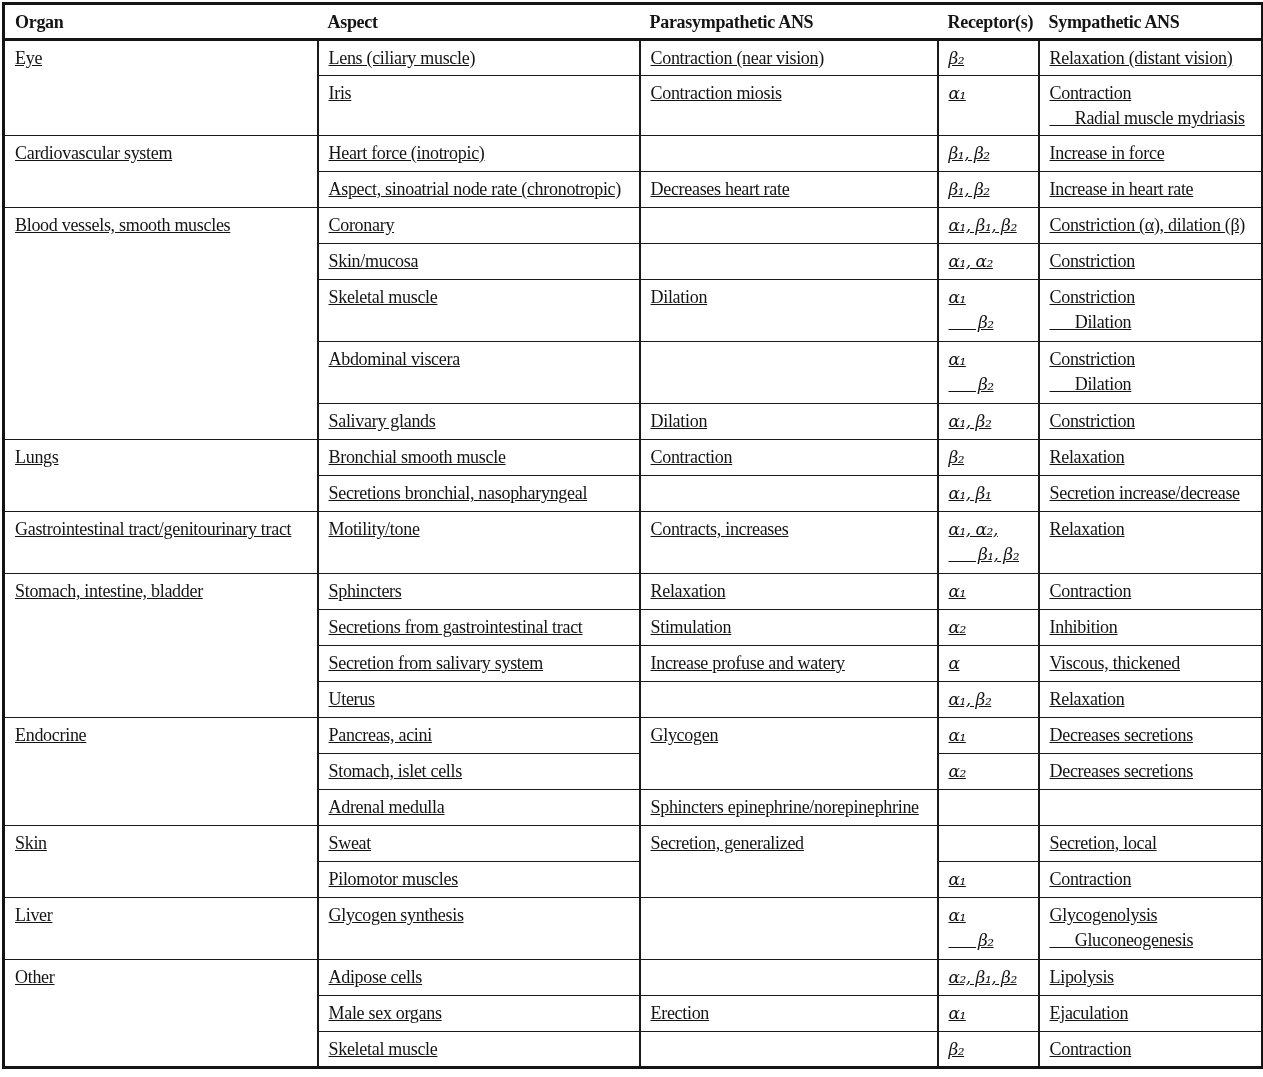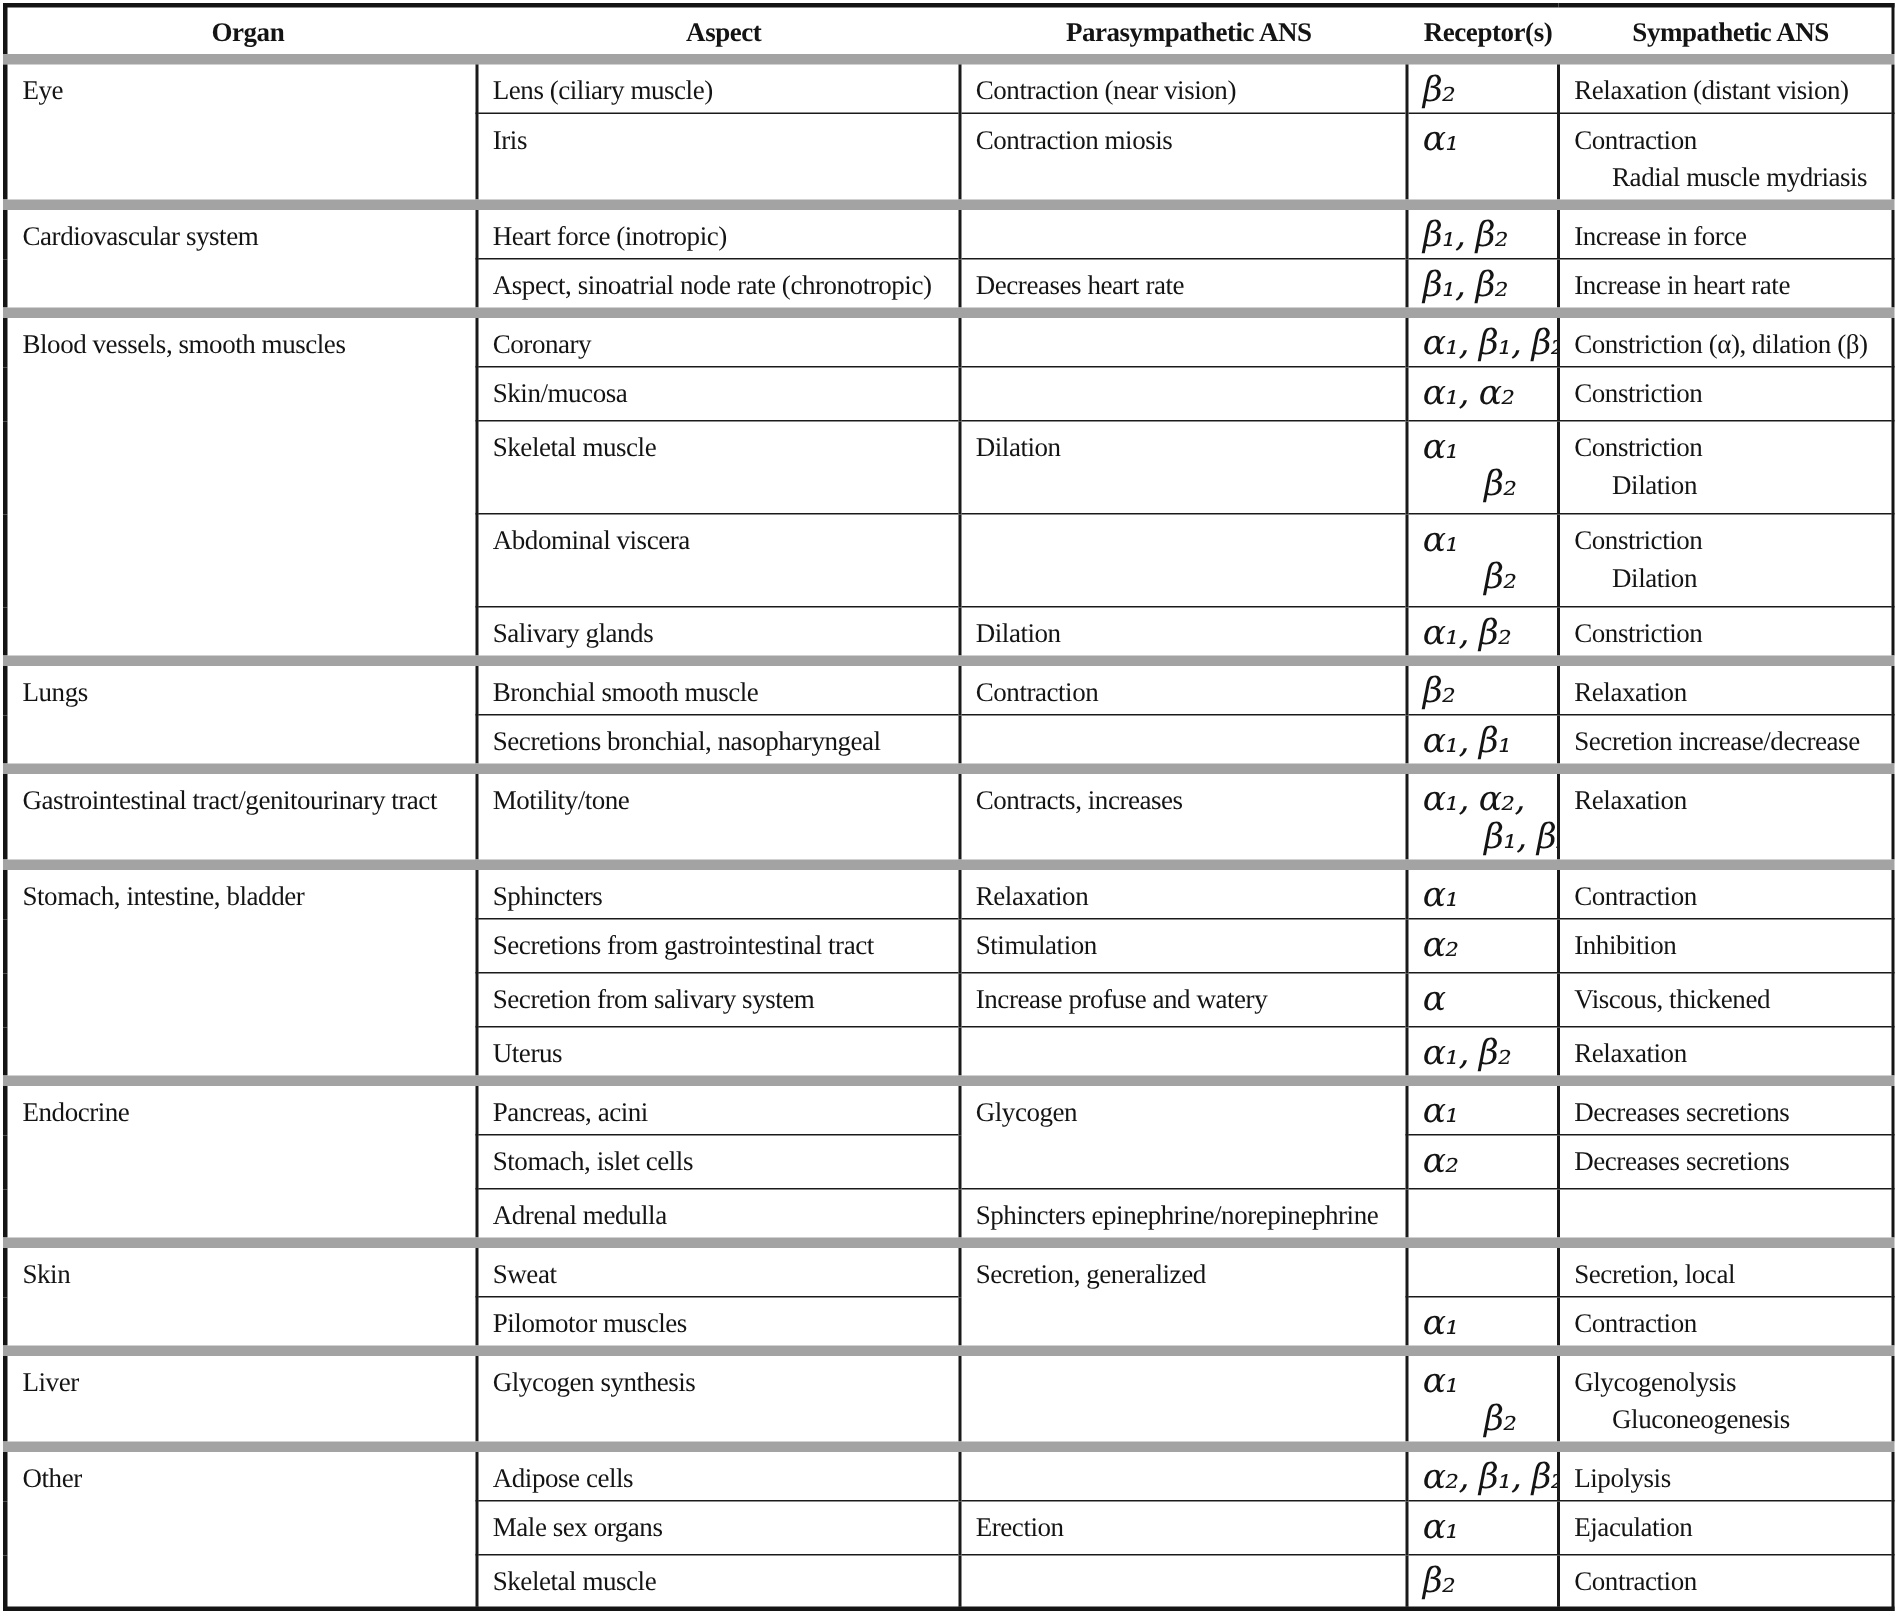--- a/index.html
+++ b/index.html
@@ -14,49 +14,49 @@
     border-collapse: collapse;
     table-layout: fixed;
     width: 1259px;
     font-family: "Liberation Serif", "DejaVu Serif", serif;
     font-size: 18px;
     letter-spacing: -0.3px;
     color: #141414;
     border: 3px solid #141414;
   }
   table.ans thead th {
-    text-align: center;
+    text-align: left;
     font-weight: bold;
     padding: 6px 2px 4px 10px;
     border-bottom: 3px solid #141414;
     white-space: pre;
     overflow: hidden;
     vertical-align: middle;
     height: 34px;
     box-sizing: border-box;
   }
-  table.ans tbody { border-top: 7px solid #a3a3a3; }
+  table.ans tbody { border-top: 1px solid #a3a3a3; text-decoration: underline; }
   table.ans td {
     border: 2px solid #1a1a1a;
     border-top-width: 1.5px;
     border-bottom-width: 1.5px;
     padding: 5px 2px 2px 10px;
     vertical-align: top;
     white-space: pre;
     overflow: hidden;
     line-height: 25px;
     box-sizing: border-box;
   }
   table.ans tr { height: 36px; }
   table.ans tr.tall60 { height: 60px; }
   table.ans tr.tall62 { height: 62px; }
   td.rec {
     font-style: italic;
     font-family: "DejaVu Serif", "Liberation Serif", serif;
-    font-size: 23px;
+    font-size: 17px;
     letter-spacing: -0.5px;
   }
 </style>
 </head>
 <body>
 
 <div class="page">
 <table class="ans">
   <colgroup>
     <col style="width:314px">

